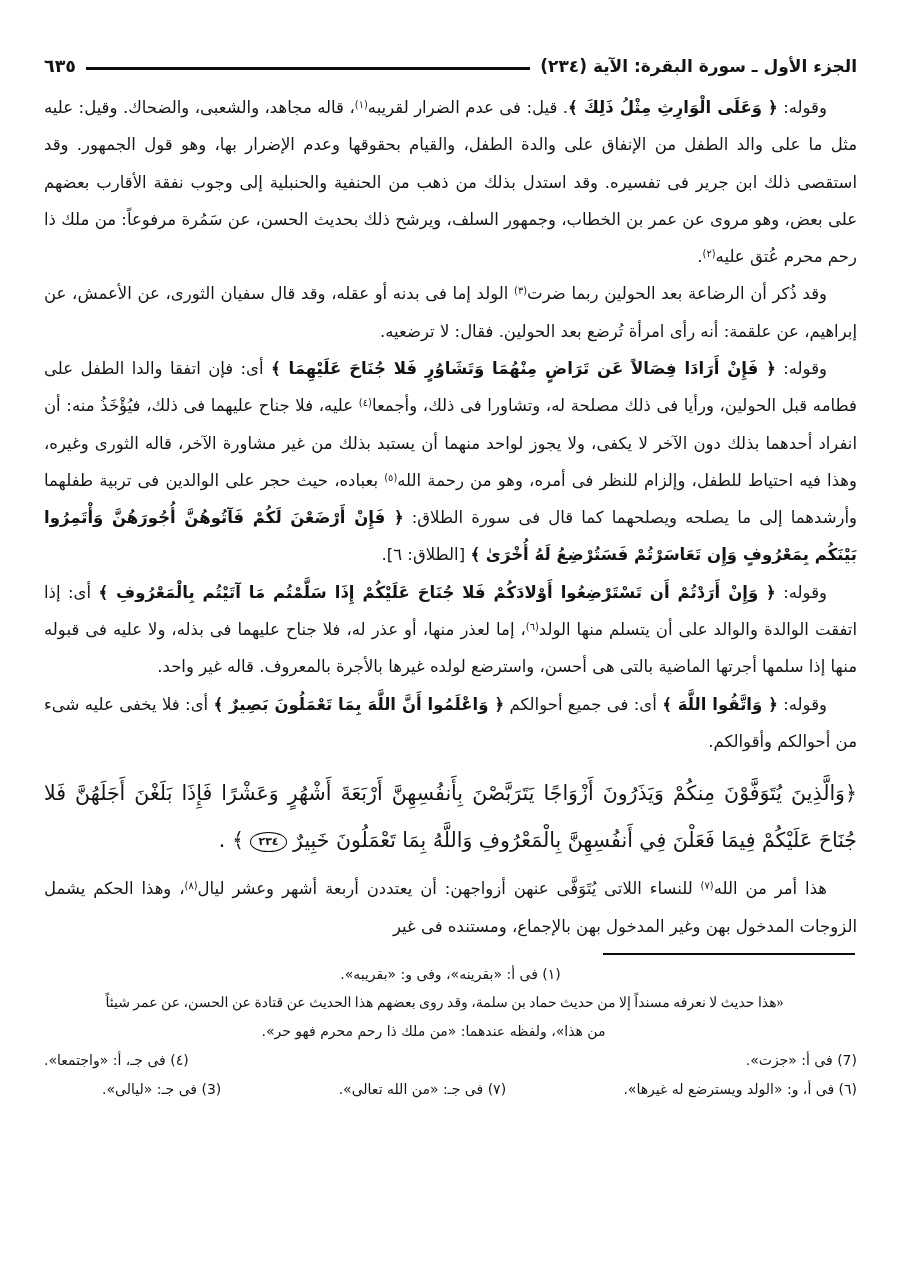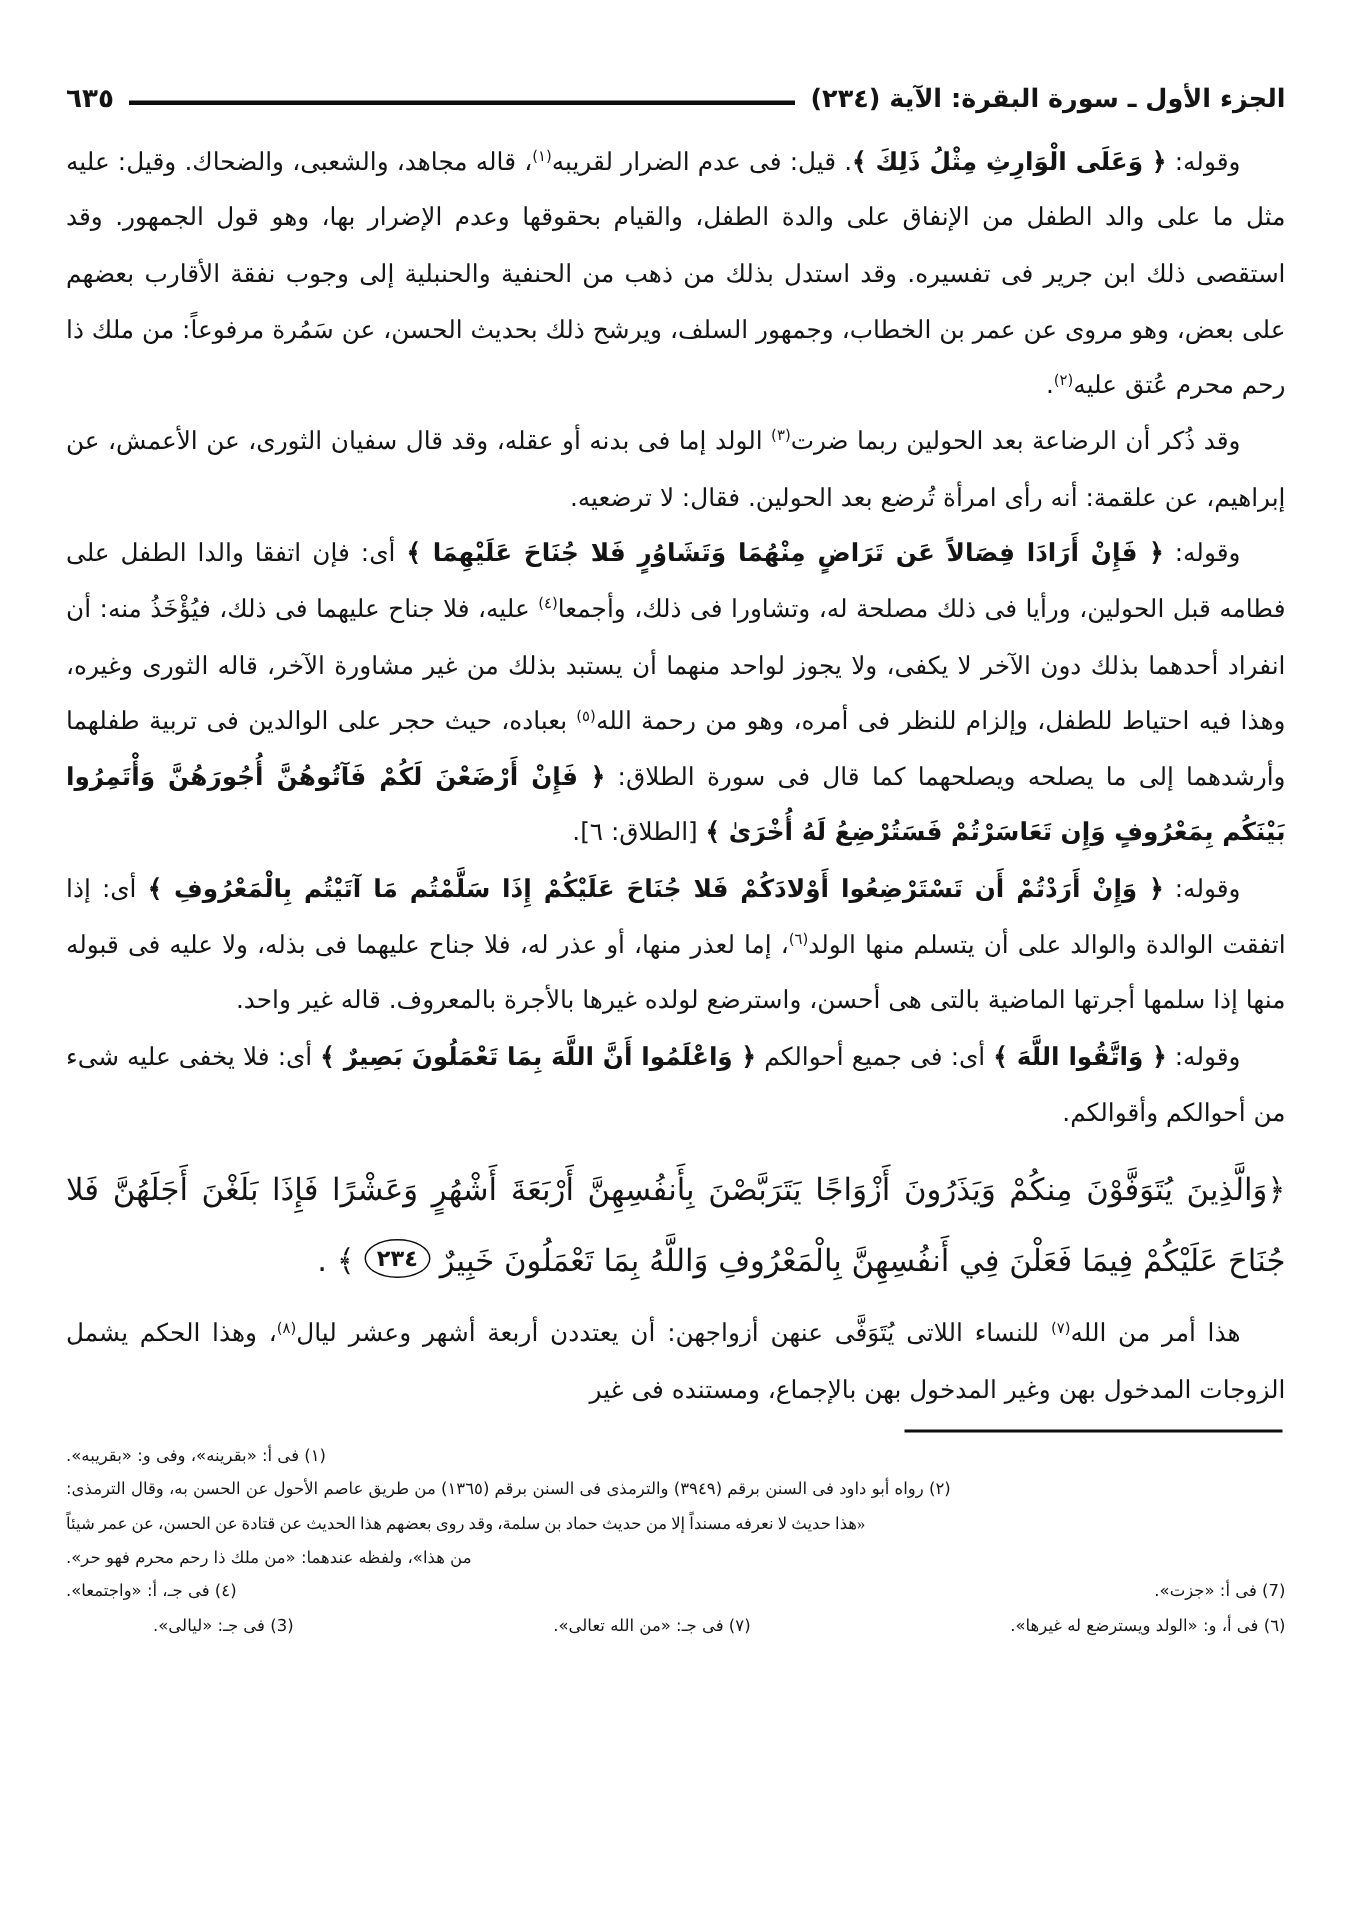--- a/index.html
+++ b/index.html
@@ -47,31 +47,31 @@
     font-weight:bold;
     line-height:2.3;
     text-align:justify;
     text-indent:0;
   }
   .seg-ayah{
     display:inline-block;
     border:1.6px solid #0d0d0d;
     border-radius:50%;
     padding:0 7px;
-    font-size:15px;
+    font-size:11px;
     line-height:1.6;
     vertical-align:0.2em;
     font-weight:bold;
   }
   
   .footnotes{
     margin-top:8px;
-    font-size:11px;
+    font-size:14px;
     line-height:2.05;
-    text-align:left;
+    text-align:center;
   }
   .fn-sep{
     width:252px;height:0;
     border-top:2px solid #0d0d0d;
     margin:6px 2px 5px 0;
   }
   .fn-line{margin:0;}
   .fn2-l2{padding-right:12px;font-family:Liberation Serif, serif;}
   .fn2-l3{padding-right:34px;}
   .fn-row{display:flex;justify-content:space-between;}
@@ -97,21 +97,20 @@
     <p class="para"><span class="seg-n">وقوله: </span><span class="seg-q">﴿ وَاتَّقُوا اللَّهَ ﴾</span><span class="seg-n"> أى: فى جميع أحوالكم </span><span class="seg-q">﴿ وَاعْلَمُوا أَنَّ اللَّهَ بِمَا تَعْمَلُونَ بَصِيرٌ ﴾</span><span class="seg-n"> أى: فلا يخفى عليه شىء من أحوالكم وأقوالكم.</span></p>
 
     <div class="verse-block"><span class="seg-n">﴿وَالَّذِينَ يُتَوَفَّوْنَ مِنكُمْ وَيَذَرُونَ أَزْوَاجًا يَتَرَبَّصْنَ بِأَنفُسِهِنَّ أَرْبَعَةَ أَشْهُرٍ وَعَشْرًا فَإِذَا بَلَغْنَ أَجَلَهُنَّ فَلا جُنَاحَ عَلَيْكُمْ فِيمَا فَعَلْنَ فِي أَنفُسِهِنَّ بِالْمَعْرُوفِ وَاللَّهُ بِمَا تَعْمَلُونَ خَبِيرٌ </span><span class="seg-ayah">٢٣٤</span><span class="seg-n"> ﴾ .</span></div>
 
     <p class="para"><span class="seg-n">هذا أمر من الله</span><span class="seg-r">(٧)</span><span class="seg-n"> للنساء اللاتى يُتَوَفَّى عنهن أزواجهن: أن يعتددن أربعة أشهر وعشر ليال</span><span class="seg-r">(٨)</span><span class="seg-n">، وهذا الحكم يشمل الزوجات المدخول بهن وغير المدخول بهن بالإجماع، ومستنده فى غير</span></p>
   </main>
 
   <footer class="footnotes">
     <div class="fn-sep"></div>
     <p class="fn-line">(١) فى أ: «بقرينه»، وفى و: «بقريبه».</p>
-    <p class="fn-line">(٢) رواه أبو داود فى السنن برقم (٣٩٤٩) والترمذى فى السنن برقم (١٣٦٥) من طريق عاصم الأحول عن الحسن به، وقال الترمذى:</p>
     <p class="fn-line fn2-l2">«هذا حديث لا نعرفه مسنداً إلا من حديث حماد بن سلمة، وقد روى بعضهم هذا الحديث عن قتادة عن الحسن، عن عمر شيئاً</p>
     <p class="fn-line fn2-l3">من هذا»، ولفظه عندهما: «من ملك ذا رحم محرم فهو حر».</p>
     <div class="fn-row">
       <span class="fn-cell">(7) فى أ: «جزت».</span>
       <span class="fn-cell">(٤) فى جـ، أ: «واجتمعا».</span>
     </div>
     <div class="fn-row fn-row2">
       <span class="fn-cell">(٦) فى أ، و: «الولد ويسترضع له غيرها».</span>
       <span class="fn-cell">(٧) فى جـ: «من الله تعالى».</span>
       <span class="fn-cell">(3) فى جـ: «ليالى».</span>

